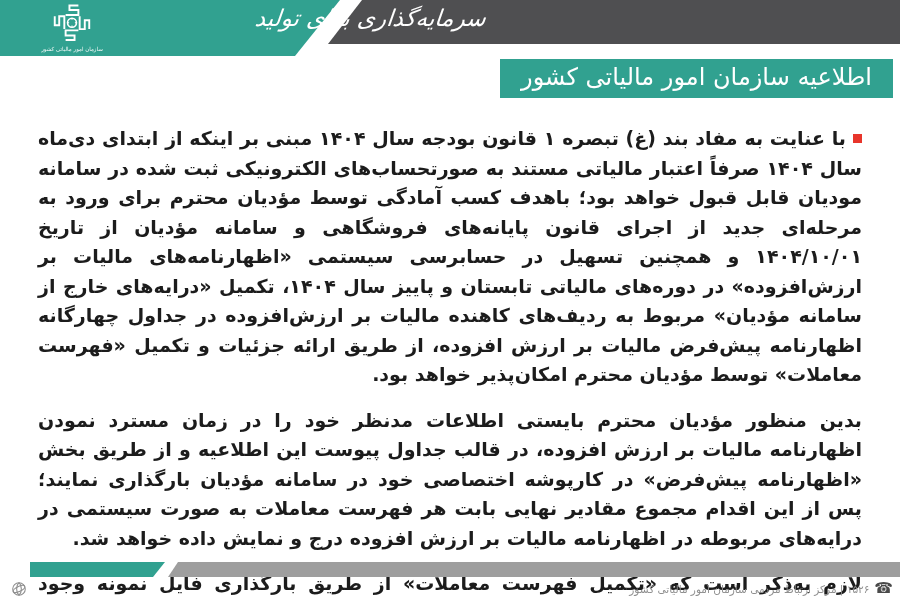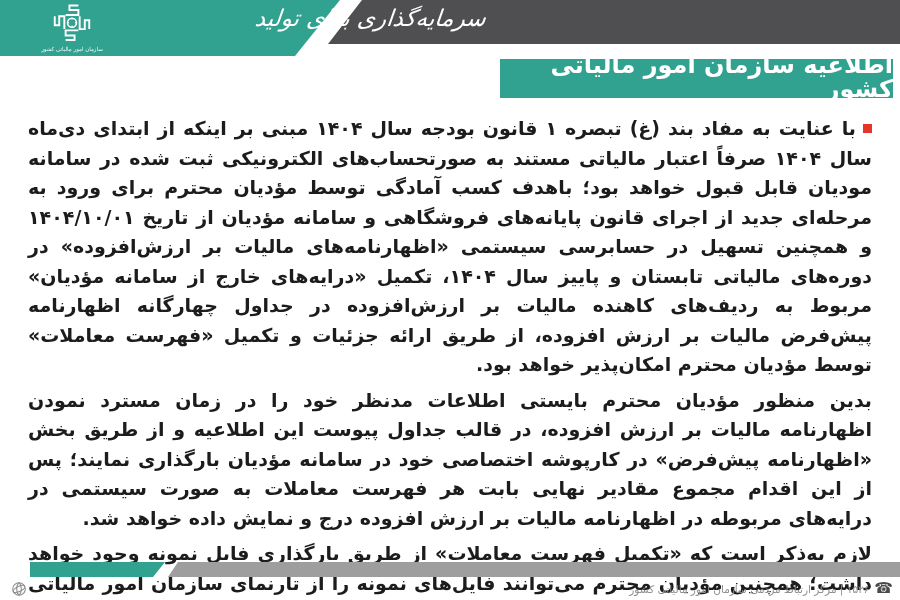--- a/index.html
+++ b/index.html
@@ -22,26 +22,26 @@
   .logo{position:absolute;top:2px;left:34px;width:76px;height:52px;text-align:center;}
   .logo svg{display:block;margin:0 auto;}
   .logo-caption{color:#ffffff;font-size:5.5px;line-height:6px;white-space:nowrap;opacity:.95;}
   .slogan{position:absolute;top:5px;left:255px;color:#ffffff;font-size:23px;
     font-family:"DejaVu Serif",serif;font-style:italic;transform:skewX(-6deg);
     letter-spacing:-1px;white-space:nowrap;}
 
   
   .banner{position:absolute;top:59px;right:7px;width:393px;height:39px;background:var(--teal);
     display:flex;align-items:center;justify-content:center;}
-  .banner span{color:#ffffff;font-weight:bold;font-size:24px;line-height:1;padding-bottom:4px;}
+  .banner span{color:#ffffff;font-weight:normal;font-size:24px;line-height:1;padding-bottom:4px;}
 
   
   .body-text{position:absolute;top:108px;right:22px;left:22px;color:var(--ink);
     font-size:19px;font-weight:bold;line-height:29.5px;text-align:justify;}
-  .body-text p{margin:6px;}
+  .body-text p{margin:16px;}
   .red-bullet{display:inline-block;width:9px;height:9px;background:var(--red);
     margin-left:7px;vertical-align:2px;}
 
   
   .fb-teal{position:absolute;top:562px;left:30px;width:135px;height:15px;background:var(--teal);
     clip-path:polygon(0 0,100% 0,calc(100% - 12px) 100%,0 100%);}
   .fb-gray{position:absolute;top:562px;left:168px;right:0;height:15px;background:var(--bar-gray);
     clip-path:polygon(10px 0,100% 0,100% 100%,0 100%);}
   .footer-row{position:absolute;top:579px;left:10px;right:7px;height:19px;
     display:flex;flex-direction:row;justify-content:space-between;align-items:center;direction:rtl;}

